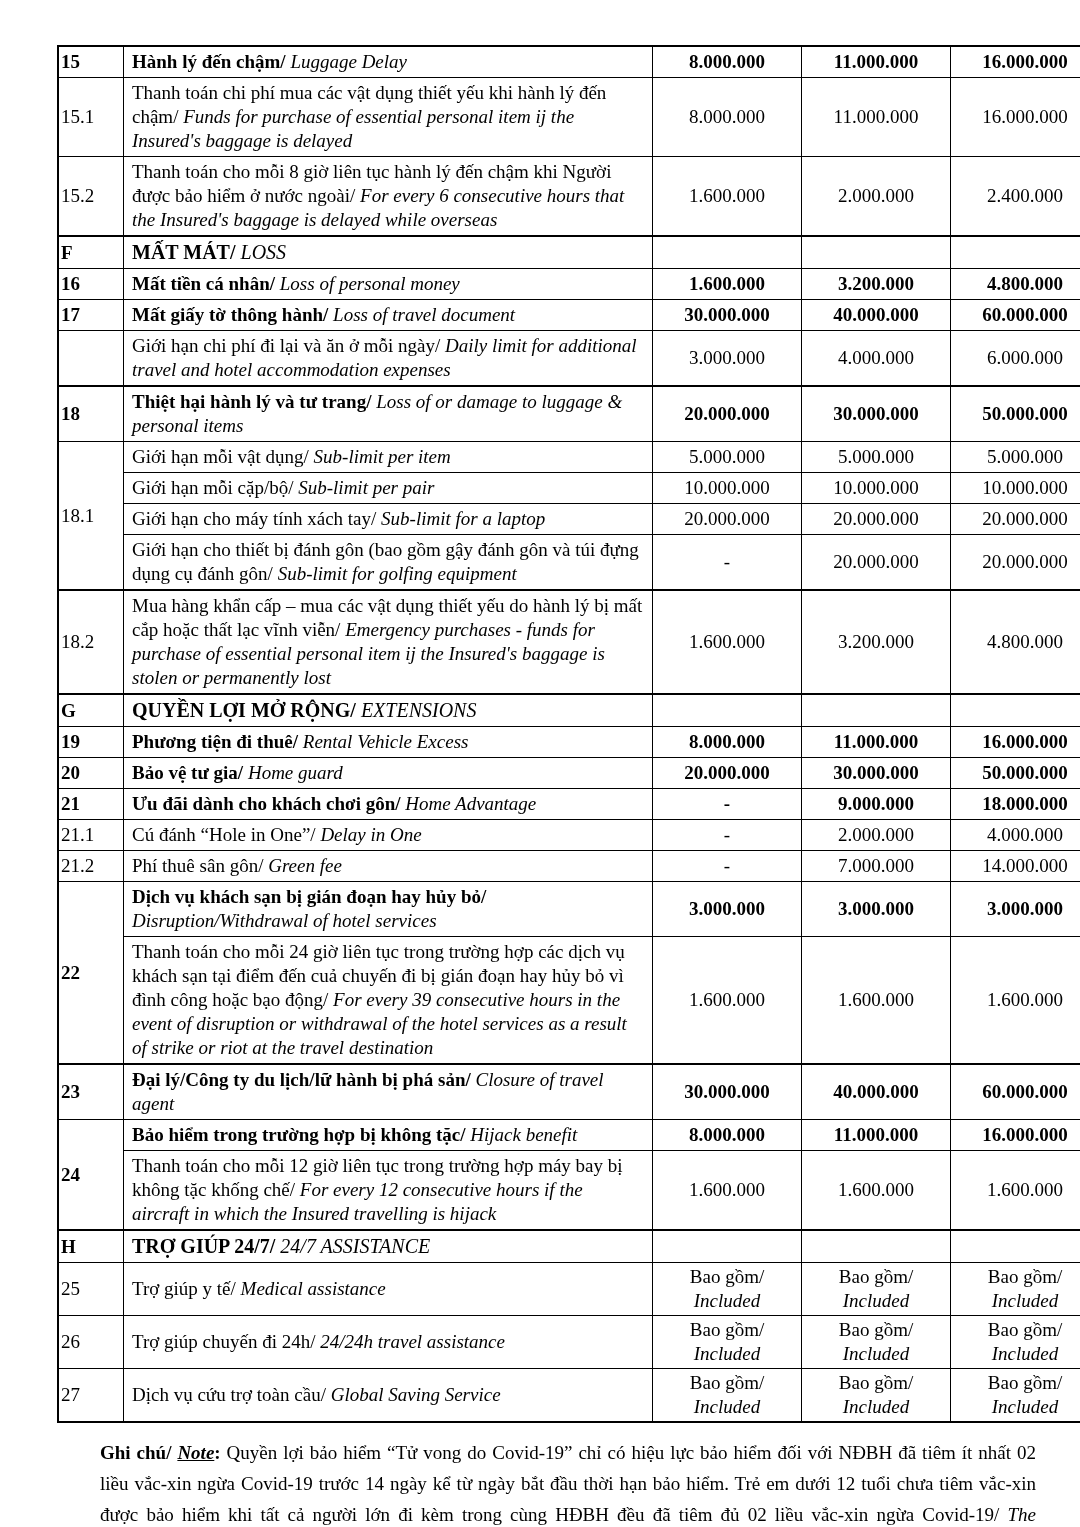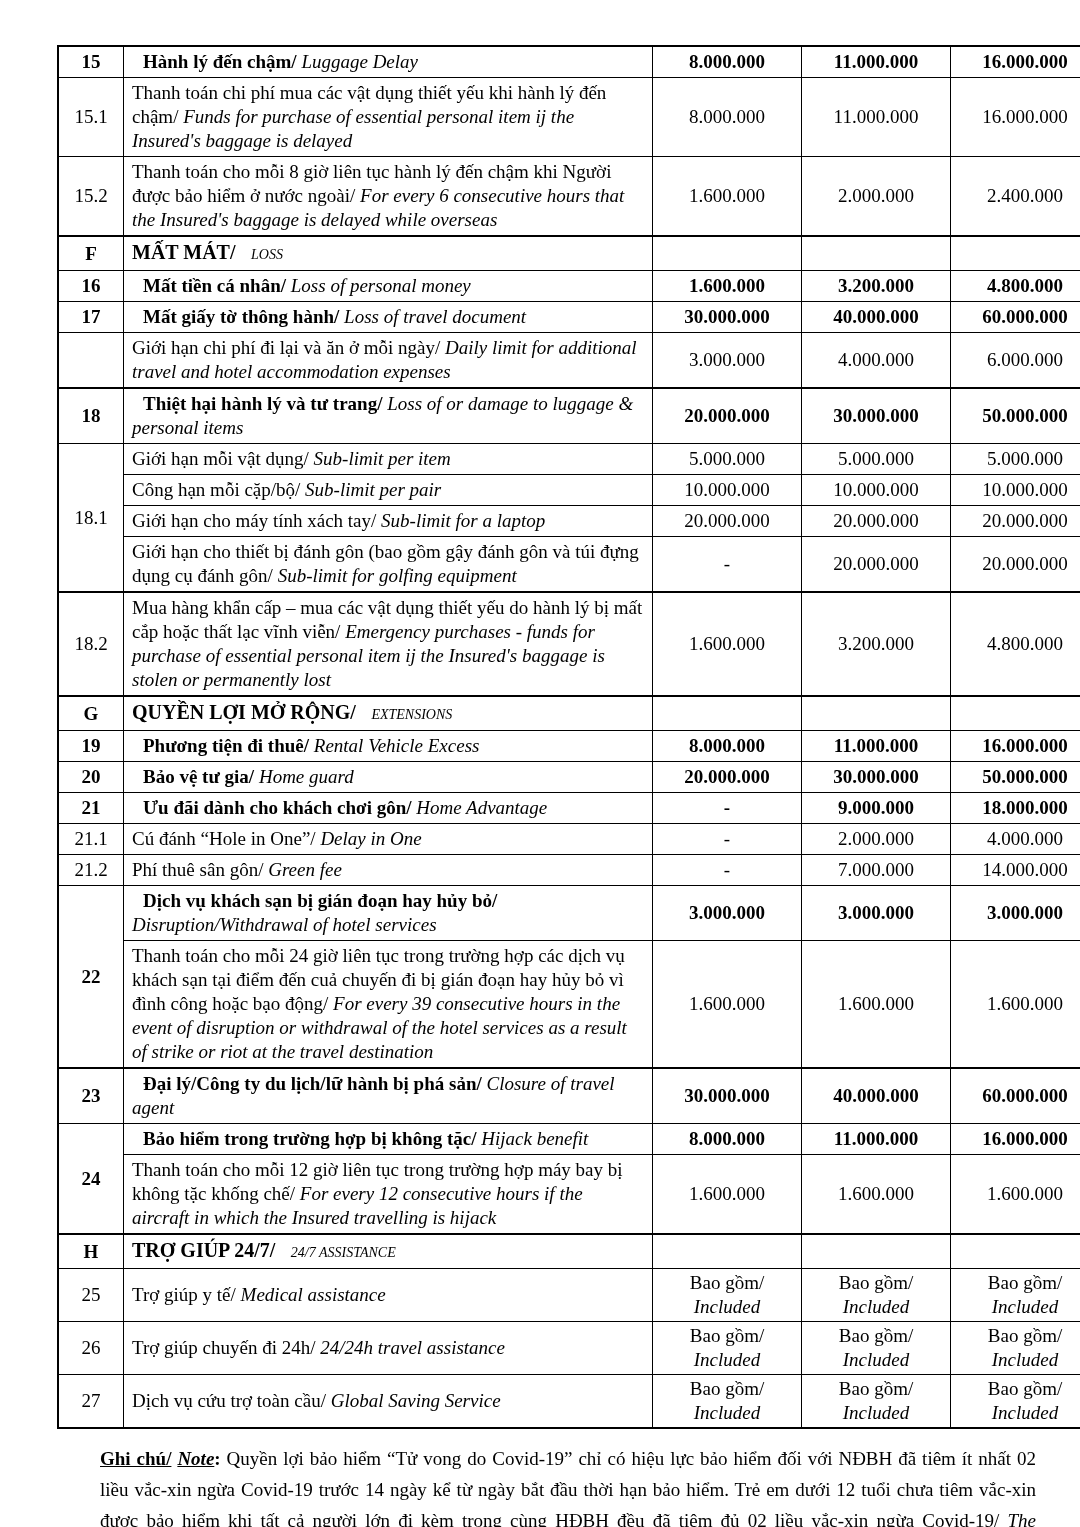--- a/index.html
+++ b/index.html
@@ -11,37 +11,37 @@
 
   table.benefits{
     width:978px;border-collapse:collapse;border:2.5px solid #000;table-layout:fixed;
   }
   td{
     border:1px solid #000;
     font-size:19px;line-height:24px;vertical-align:middle;
     padding:2px 6px;overflow:hidden;
   }
   tr.ht > td{border-top:2.5px solid #000;}
-  td.num{width:60px;text-align:center;padding:2px 2px;border-radius:8px;}
+  td.num{width:60px;text-align:left;padding:2px 2px;border-radius:8px;}
   td.num.nb{font-weight:bold;}
   td.desc{width:512px;padding:3px 8px;}
   td.desc .en{font-style:italic;}
-  td.desc.lb .vi{font-weight:bold;margin-left:11px;}
+  td.desc.lb .vi{font-weight:bold;}
   td.desc.sect .vi{font-weight:bold;font-size:20px;}
-  td.desc.sect .en{font-size:14px;margin-left:12px;}
+  td.desc.sect .en{font-size:20px;}
   td.val{width:140px;text-align:center;padding:2px 4px;}
   td.val.vb{font-weight:bold;}
   td.val .inc{font-style:italic;}
 
   .note{
     box-sizing:border-box;
     margin:14px 0 0 43px;width:936px;
     font-size:19px;line-height:31px;text-align:justify;
   }
-  .note .nlv{font-weight:bold;text-decoration:underline;}
+  .note .nlv{font-weight:bold;}
   .note .nle{font-weight:bold;font-style:italic;text-decoration:underline;}
   .note .b{font-weight:bold;}
   .note .i{font-style:italic;}
 </style>
 </head>
 <body>
 
 <div class="page">
 
   <table class="benefits">
@@ -103,21 +103,21 @@
           <td class="val vb">50.000.000</td>
         </tr>
         <tr>
           <td class="num" rowspan="4">18.1</td>
           <td class="desc"><span class="vi">Giới hạn mỗi vật dụng/</span><span class="en"> Sub-limit per item</span></td>
           <td class="val">5.000.000</td>
           <td class="val">5.000.000</td>
           <td class="val">5.000.000</td>
         </tr>
         <tr>
-          <td class="desc"><span class="vi">Công hạn mỗi cặp/bộ/</span><span class="en"> Sub-limit per pair</span></td>
+          <td class="desc"><span class="vi">Giới hạn mỗi cặp/bộ/</span><span class="en"> Sub-limit per pair</span></td>
           <td class="val">10.000.000</td>
           <td class="val">10.000.000</td>
           <td class="val">10.000.000</td>
         </tr>
         <tr>
           <td class="desc"><span class="vi">Giới hạn cho máy tính xách tay/</span><span class="en"> Sub-limit for a laptop</span></td>
           <td class="val">20.000.000</td>
           <td class="val">20.000.000</td>
           <td class="val">20.000.000</td>
         </tr>

